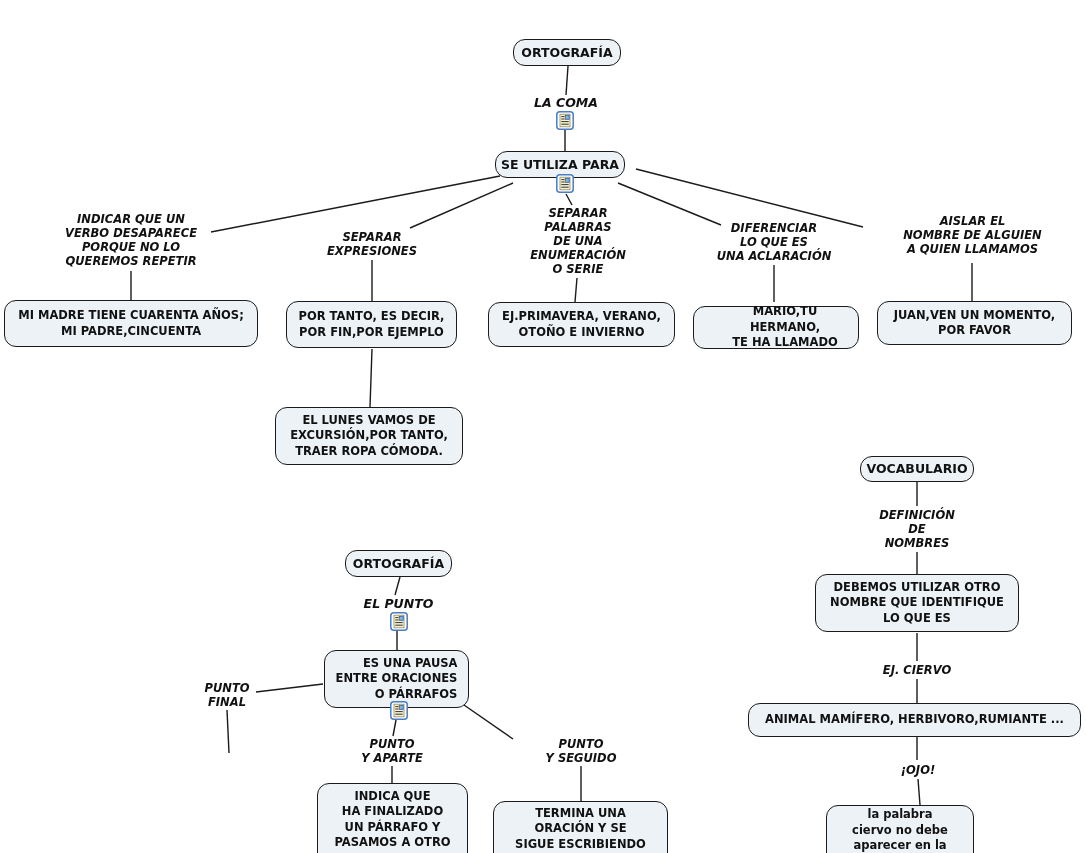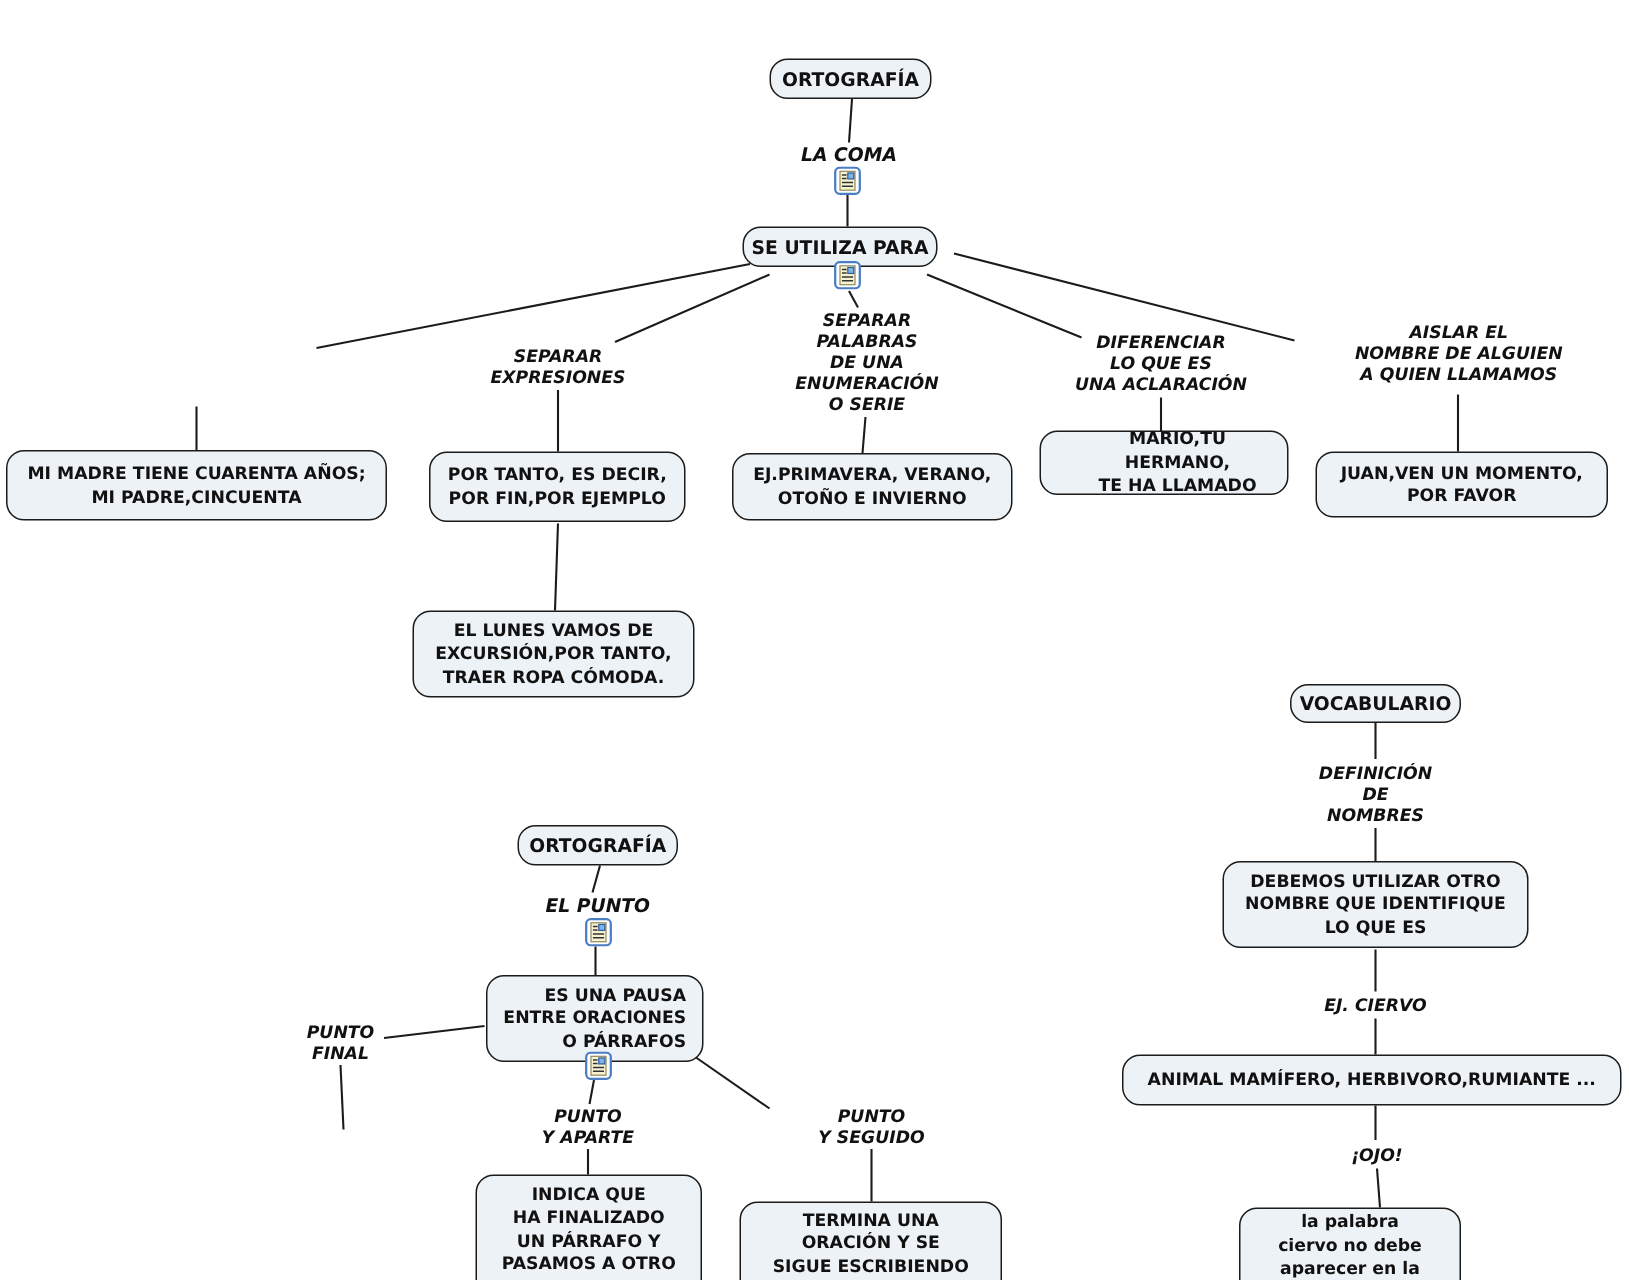--- a/index.html
+++ b/index.html
@@ -91,20 +91,24 @@
       <rect x="0.8" y="0.8" width="16.4" height="17.4" rx="3" fill="#ffffff" stroke="#4a7dc4" stroke-width="1.5"></rect>
       <rect x="4" y="3.2" width="10" height="12.6" fill="#f7f2d0" stroke="#8f8a5e" stroke-width="0.8"></rect>
       <rect x="9.2" y="4.3" width="4" height="4" fill="#7fb2e5" stroke="#2d5d9e" stroke-width="0.8"></rect>
       <line x1="5.3" y1="5.6" x2="8.4" y2="5.6" stroke="#333" stroke-width="1"></line>
       <line x1="5.3" y1="8" x2="8.4" y2="8" stroke="#333" stroke-width="1"></line>
       <line x1="5.3" y1="10.6" x2="12.7" y2="10.6" stroke="#333" stroke-width="1"></line>
       <line x1="5.3" y1="13.2" x2="12.7" y2="13.2" stroke="#333" stroke-width="1"></line>
     </svg>
   </div>
 
+  <div class="link" style="left:38px; top:174px; width:186px; height:60px;">INDICAR QUE UN
+VERBO DESAPARECE
+PORQUE NO LO
+QUEREMOS REPETIR</div>
   <div class="node" style="left:4px; top:264px; width:254px; height:47px;">MI MADRE TIENE CUARENTA AÑOS;
 MI PADRE,CINCUENTA</div>
 
   <div class="link" style="left:311px; top:193px; width:122px; height:30px;">SEPARAR
 EXPRESIONES</div>
   <div class="node" style="left:275px; top:371px; width:188px; height:58px;">EL LUNES VAMOS DE
 EXCURSIÓN,POR TANTO,
 TRAER ROPA CÓMODA.</div>
   <div class="node" style="left:286px; top:265px; width:171px; height:47px;">POR TANTO, ES DECIR,
 POR FIN,POR EJEMPLO</div>
@@ -113,21 +117,21 @@
 PALABRAS
 DE UNA
 ENUMERACIÓN
 O SERIE</div>
   <div class="node" style="left:488px; top:266px; width:187px; height:45px;">EJ.PRIMAVERA, VERANO,
 OTOÑO E INVIERNO</div>
 
   <div class="link" style="left:713px; top:184px; width:122px; height:44px;">DIFERENCIAR
 LO QUE ES
 UNA ACLARACIÓN</div>
-  <div class="node" style="left:693px; top:251px; width:166px; height:43px;padding-left:23px;">MARIO,TU HERMANO,
+  <div class="node" style="left:693px; top:270px; width:166px; height:43px;padding-left:23px;">MARIO,TU HERMANO,
 TE HA LLAMADO</div>
 
   <div class="link" style="left:891px; top:176px; width:163px; height:45px;">AISLAR EL
 NOMBRE DE ALGUIEN
 A QUIEN LLAMAMOS</div>
   <div class="node" style="left:877px; top:265px; width:195px; height:44px;">JUAN,VEN UN MOMENTO,
 POR FAVOR</div>
 
   <div class="node big" style="left:345px; top:514px; width:107px; height:27px;">ORTOGRAFÍA</div>
 

